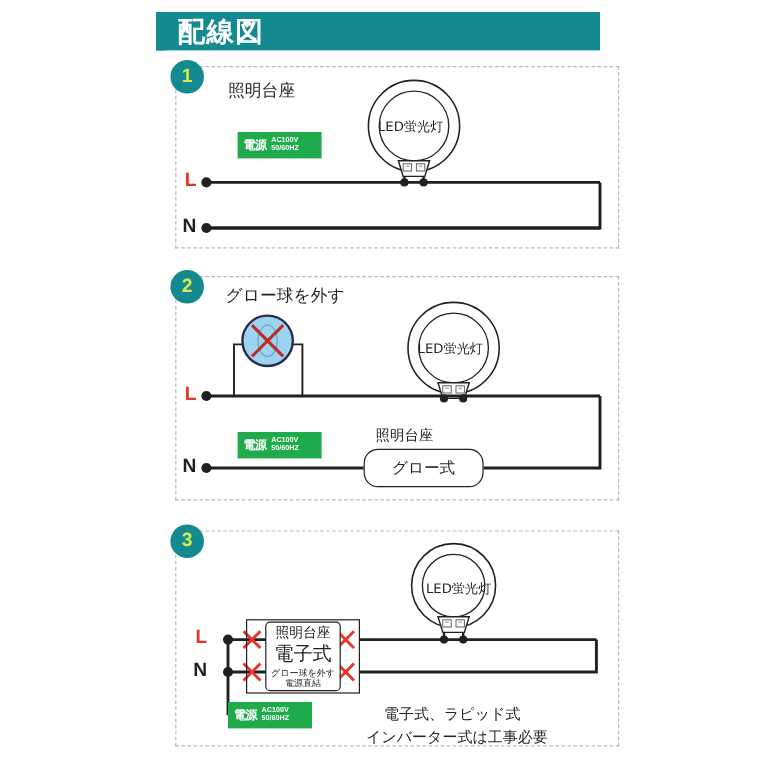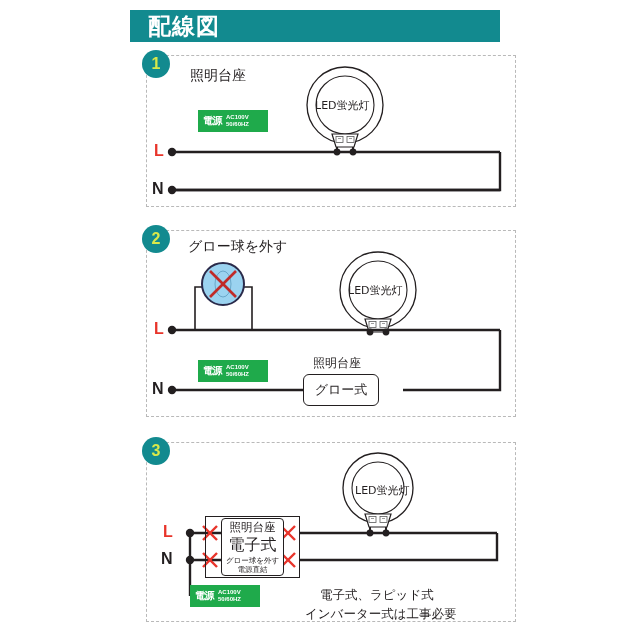--- a/index.html
+++ b/index.html
@@ -317,21 +317,21 @@
     <span style="display:block">AC100V</span>
     <span style="display:block">50/60HZ</span>
   </span>
 </div>
 
 <div class="term term-l" style="left:154px; top:320px;">L</div>
 <div class="term term-n" style="left:152px; top:380px;">N</div>
 
 <div class="label" style="left:313px; top:355px; font-size:12px;">照明台座</div>
 
-<div class="devbox" style="left:303px; top:374px; width:76px; height:32px;">
+<div class="devbox" style="left:303px; top:374px; width:100px; height:32px;border-radius:12px;">
   <span class="dl">グロー式</span>
 </div>
 
 <div class="outerbox" style="left:205px; top:516px; width:95px; height:62px;"></div>
 
 <div class="devbox" style="left:221px; top:518px; width:63px; height:58px; border-radius:4px;">
   <span class="dl" style="font-size:11.5px">照明台座</span>
   <span class="dl" style="font-size:16px">電子式</span>
   <span class="dl-sm">グロー球を外す</span>
   <span class="dl-sm">電源直結</span>

